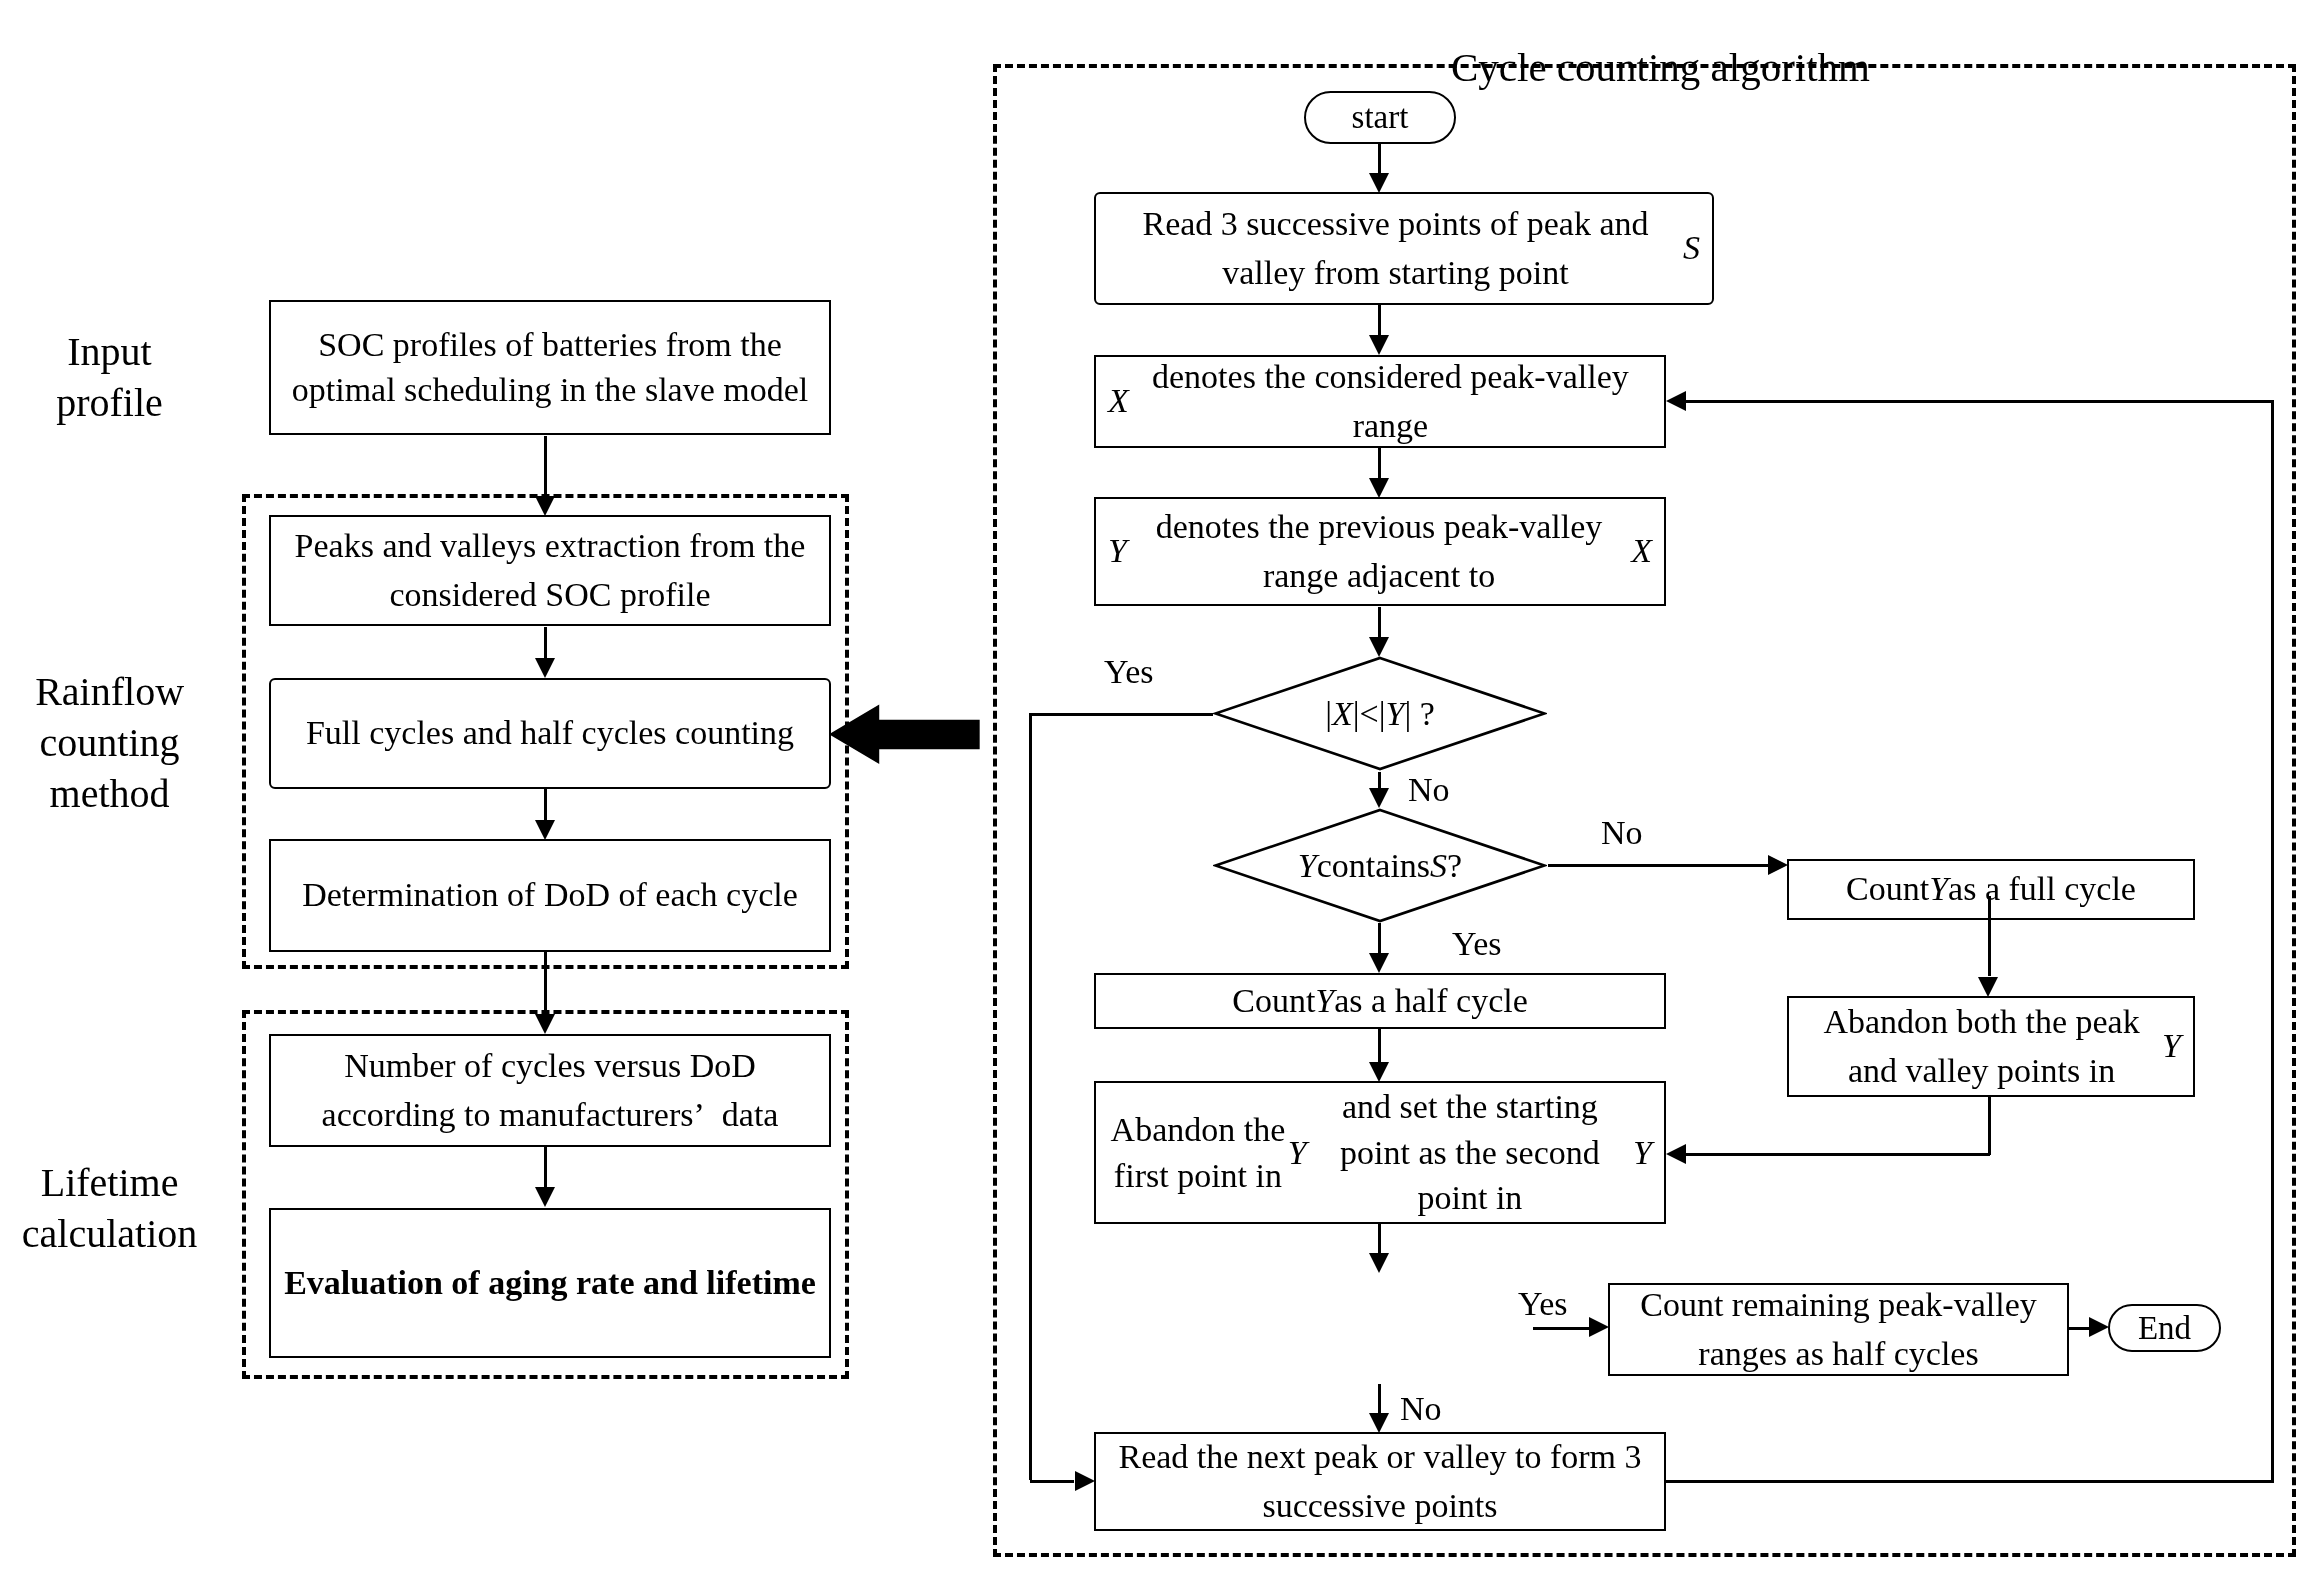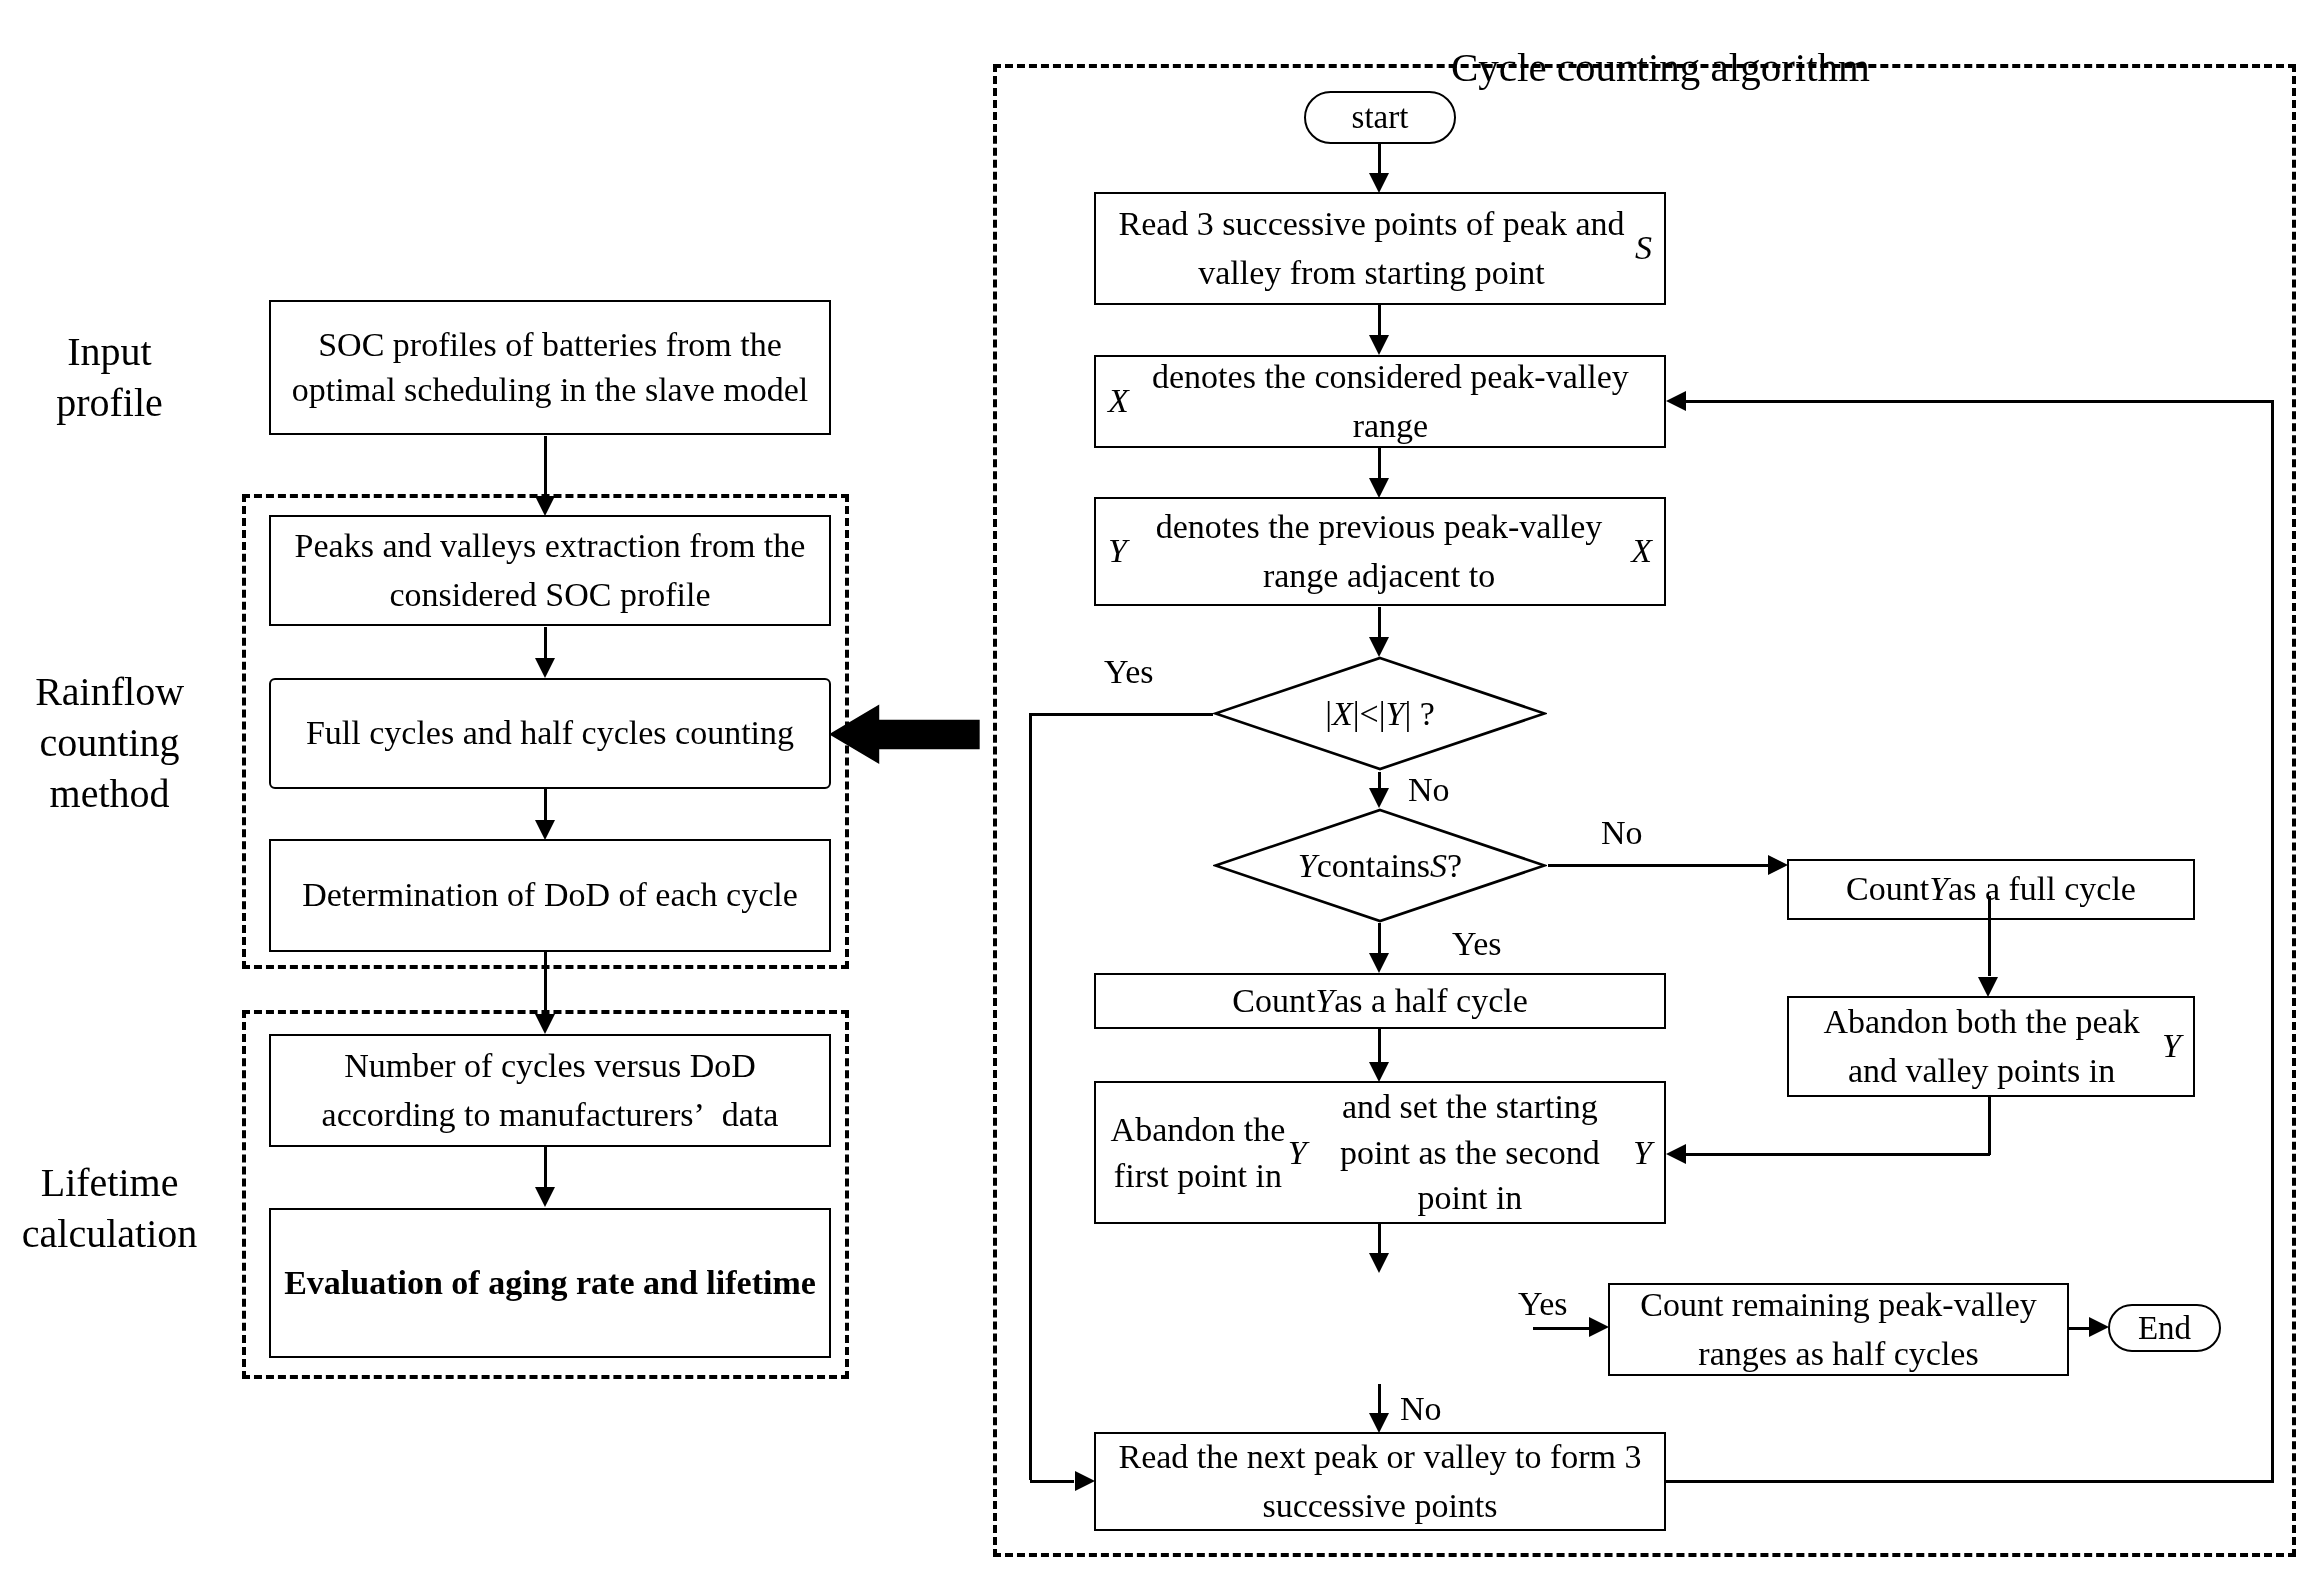--- a/index.html
+++ b/index.html
@@ -90,21 +90,21 @@
   <svg class="abs" style="left:829px;top:703px;" width="152" height="63" viewBox="0 0 230 95">
     <polygon points="0,47 76,2 76,25 228,25 228,70 76,70 76,92" fill="#000"></polygon>
   </svg>
 
   <div class="title" style="left:1359px;top:5.3px;width:603px;margin-top:38px;">Cycle counting algorithm</div>
 
   <div class="dgroup" style="left:993px;top:64px;width:1303px;height:1493px;"></div>
 
   <div class="stadium" style="left:1304px;top:91px;width:152px;height:53px;">start</div>
 
-  <div class="box" style="left:1094px;top:192px;width:572px;height:113px;">Read 3 successive points of peak and valley from starting point <i>S</i></div>
+  <div class="box" style="left:1094px;top:192px;width:620px;height:113px;border-radius:6px;">Read 3 successive points of peak and valley from starting point <i>S</i></div>
   <div class="box" style="left:1094px;top:355px;width:572px;height:93px;"><i>X</i> denotes the considered peak-valley range</div>
   <div class="box" style="left:1094px;top:497px;width:572px;height:109px;"><i>Y</i> denotes the previous peak-valley range adjacent to <i>X</i></div>
 
   <div class="diamond" style="left:1213px;top:656px;width:334px;height:115px;">
     <svg width="334" height="115" viewBox="0 0 504 174">
       <polygon points="252,3 501,87 252,171 3,87" fill="#fff" stroke="#000" stroke-width="4"></polygon>
     </svg>
     <div class="dtext">|<i>X</i>|&lt;|<i>Y</i>| ?</div>
   </div>
   <div class="diamond" style="left:1213px;top:808px;width:334px;height:115px;">

